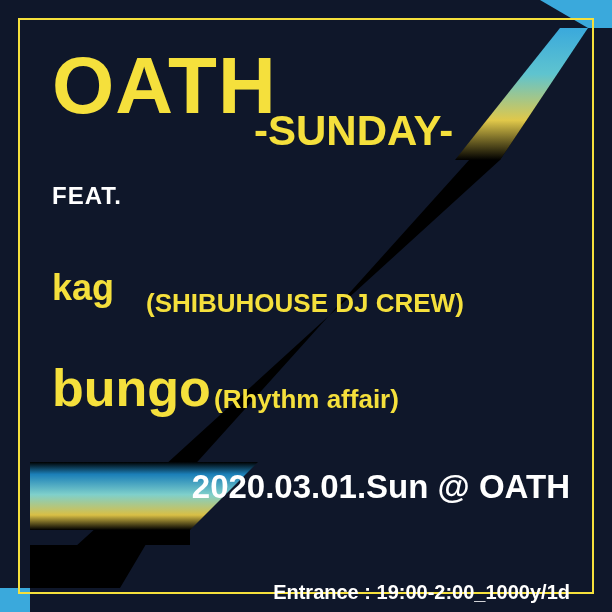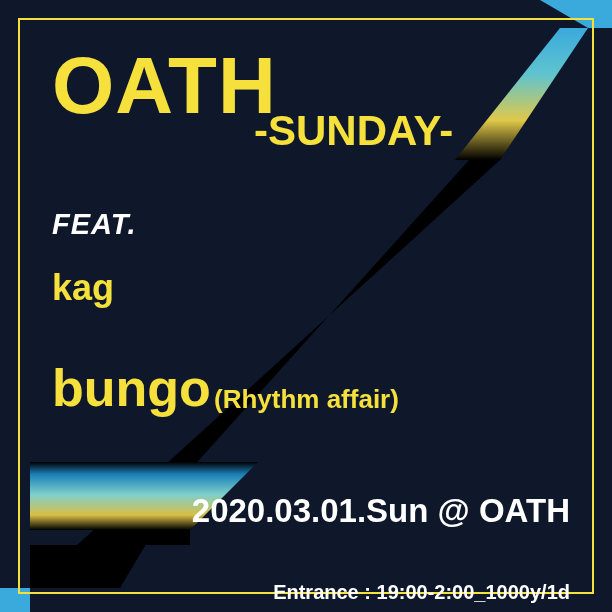--- a/index.html
+++ b/index.html
@@ -60,26 +60,25 @@
     left: 254px;
     top: 94px;
     font-size: 42px;
     font-weight: bold;
     color: #f5e03c;
     letter-spacing: 0px;
     margin-top: 16px;
   }
   #feat {
     left: 52px;
-    top: 210px;
-    font-size: 29px;
+    top: 184px;
+    font-size: 24px;
     font-weight: bold;
     color: #ffffff;
     letter-spacing: 1px;
-    font-style: italic;
   }
   #artist1 {
     left: 52px;
     top: 270px;
     font-size: 36px;
     font-weight: bold;
     color: #f5e03c;
   }
   #artist1crew {
     left: 146px;
@@ -97,21 +96,21 @@
   }
   #artist2crew {
     left: 214px;
     top: 386px;
     font-size: 26px;
     font-weight: bold;
     color: #f5e03c;
   }
   #datetime {
     right: 42px;
-    top: 494px;
+    top: 470px;
     font-size: 33px;
     font-weight: bold;
     color: #ffffff;
   }
   #entrance {
     right: 42px;
     top: 538px;
     font-size: 20px;
     font-weight: bold;
     color: #ffffff;
@@ -150,20 +149,21 @@
     </svg>
   </div>
 
   <div id="frame"></div>
 
   <div class="t" id="title">OATH</div>
   <div class="t" id="subtitle">-SUNDAY-</div>
   <div class="t" id="feat">FEAT.</div>
 
   <div class="t" id="artist1">kag</div>
+  <div class="t" id="artist1crew">(SHIBUHOUSE DJ CREW)</div>
 
   <div class="t" id="artist2crew">(Rhythm affair)</div>
   <div class="t" id="artist2">bungo</div>
 
   <div class="t" id="datetime">2020.03.01.Sun @ OATH</div>
   <div class="t" id="entrance">Entrance : 19:00-2:00_1000y/1d</div>
 
 </div>
 
 </body></html>

